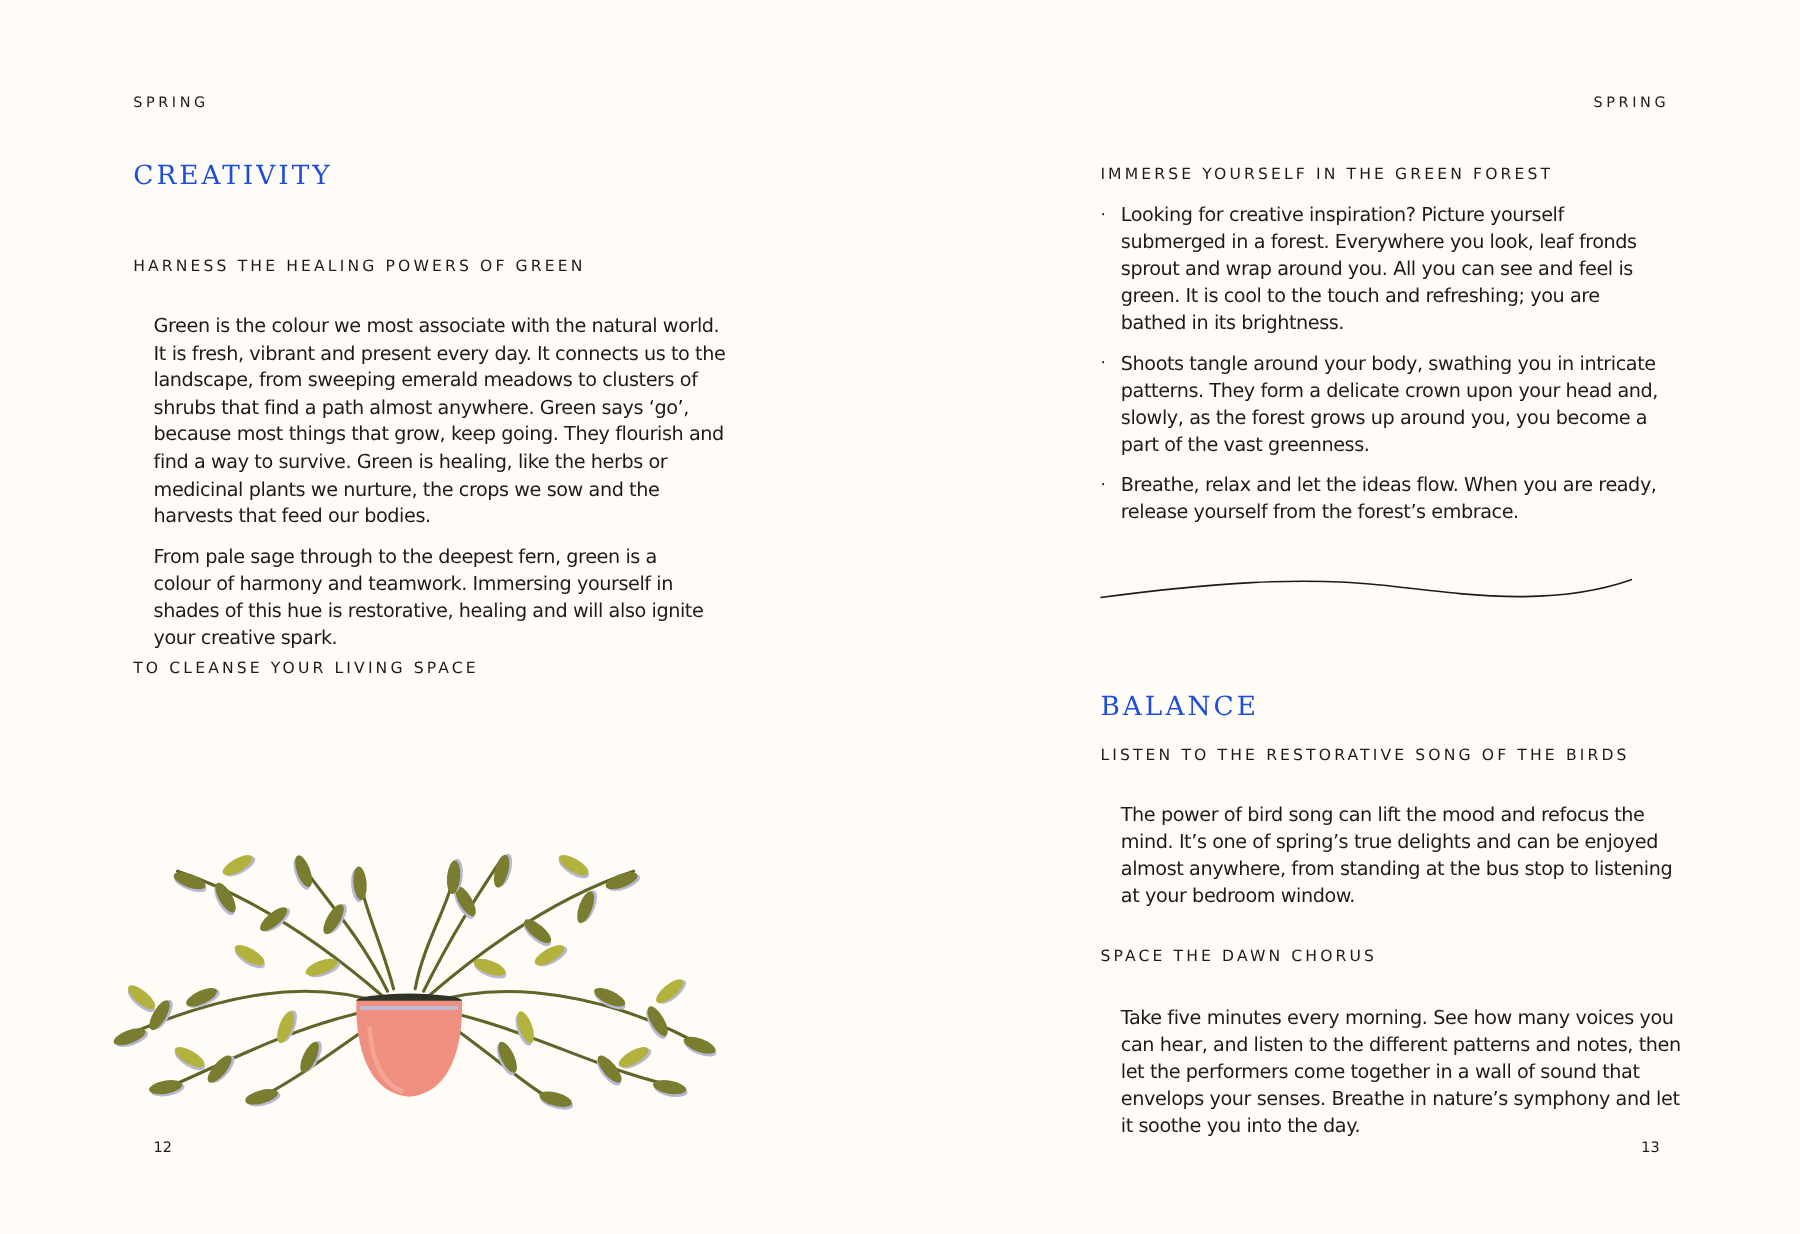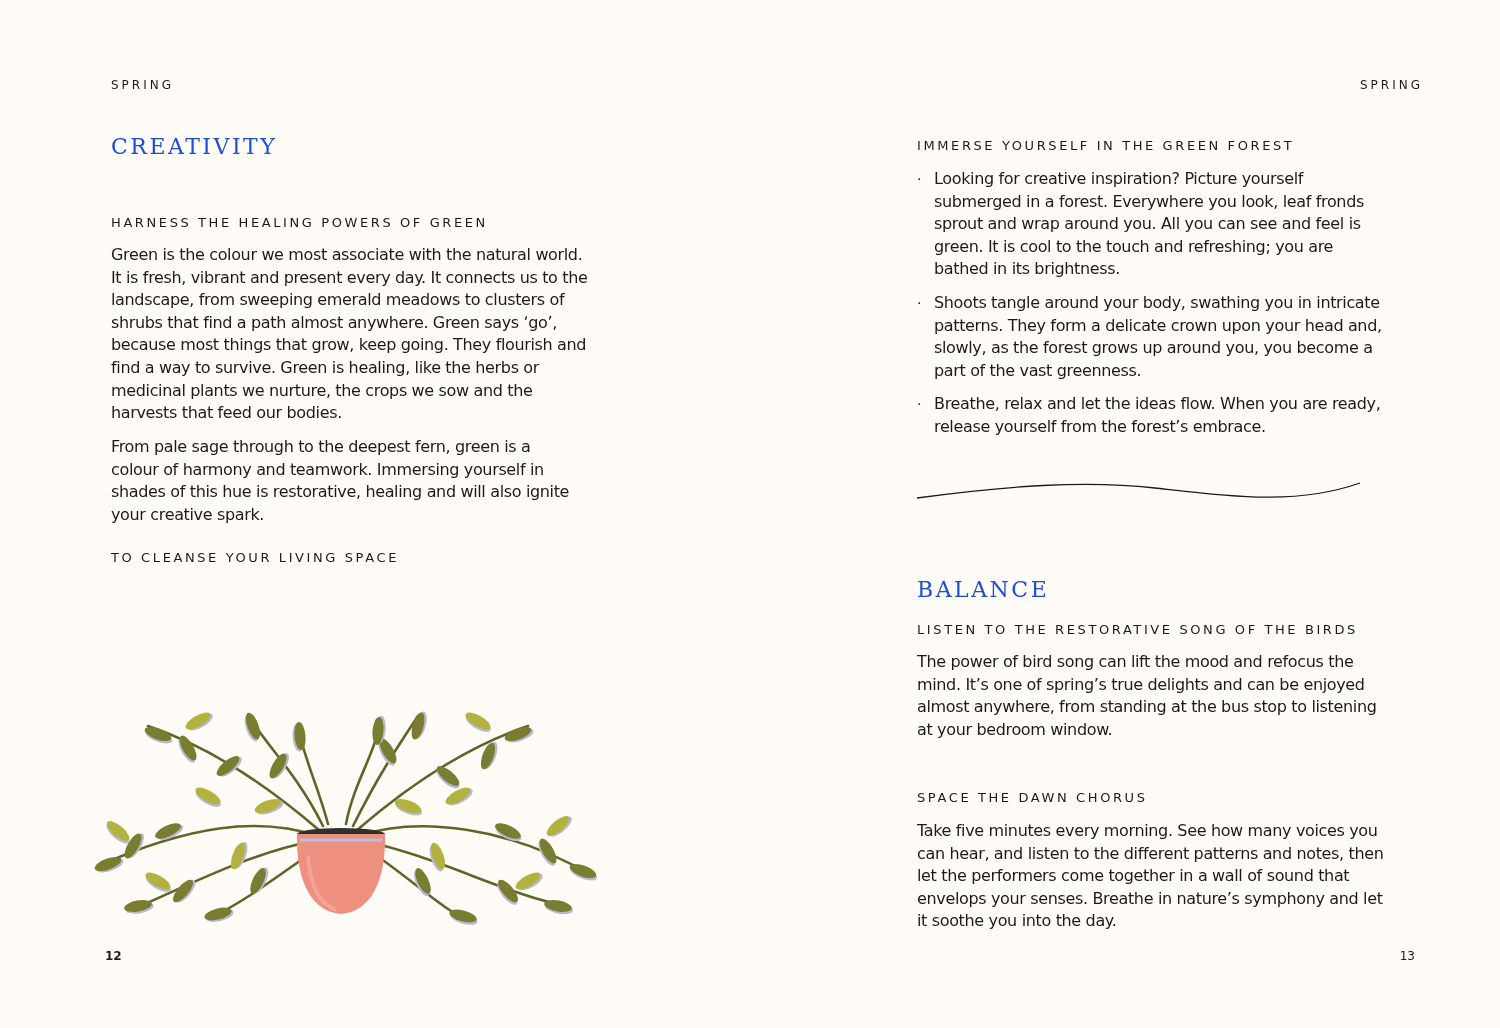--- a/index.html
+++ b/index.html
@@ -3,54 +3,54 @@
   <meta charset="utf-8">
   <style>
     html, body { margin: 0; padding: 0; }
     body {
       width: 1500px; height: 1028px; overflow: hidden;
       background: #fffcf7;
       color: #1d1b19;
       font-family: "DejaVu Sans", sans-serif;
       position: relative;
     }
-    .page { position: absolute; top: 0; height: 760px; padding-left: 32px; }
+    .page { position: absolute; top: 0; height: 760px; }
     .page-left { left: 0; width: 750px; }
     .page-right { left: 750px; width: 750px; }
 
     .running-head {
       position: absolute; top: 78px;
       font-size: 12px; letter-spacing: 3px;
       font-family: "DejaVu Sans", sans-serif;
       color: #1d1b19;
     }
     .page-left .running-head { left: 111px; }
     .page-right .running-head { right: 109px; }
 
     .folio { position: absolute; top: 949px; font-size: 12px; }
-    .page-left .folio { left: 105px; font-weight: bold; }
+    .page-left .folio { left: 128px; }
     .page-right .folio { right: 117px; }
 
     .section-title {
       position: absolute;
       font-family: "DejaVu Serif", serif;
       font-size: 22px; letter-spacing: 2.5px;
       font-weight: normal; margin: 0;
       color: #1d4ed8;
     }
     .subhead {
       position: absolute;
       font-size: 13px; letter-spacing: 2.6px;
       margin: 0; font-weight: normal;
       white-space: nowrap;
     }
     .body-text {
       position: absolute;
       font-size: 16px; line-height: 22.6px;
-      margin: 0; letter-spacing: -0.35px;
+      margin: 17px; letter-spacing: -0.35px;
     }
     .bullets { position: absolute; margin: 0; padding: 0; list-style: none; }
     .bullets li {
       position: relative; padding-left: 17px;
       font-size: 16px; line-height: 22.6px; letter-spacing: -0.35px;
       margin-bottom: 11px;
     }
     .bullets li .dot {
       position: absolute; left: 0; top: 0;
       font-size: 14px;

